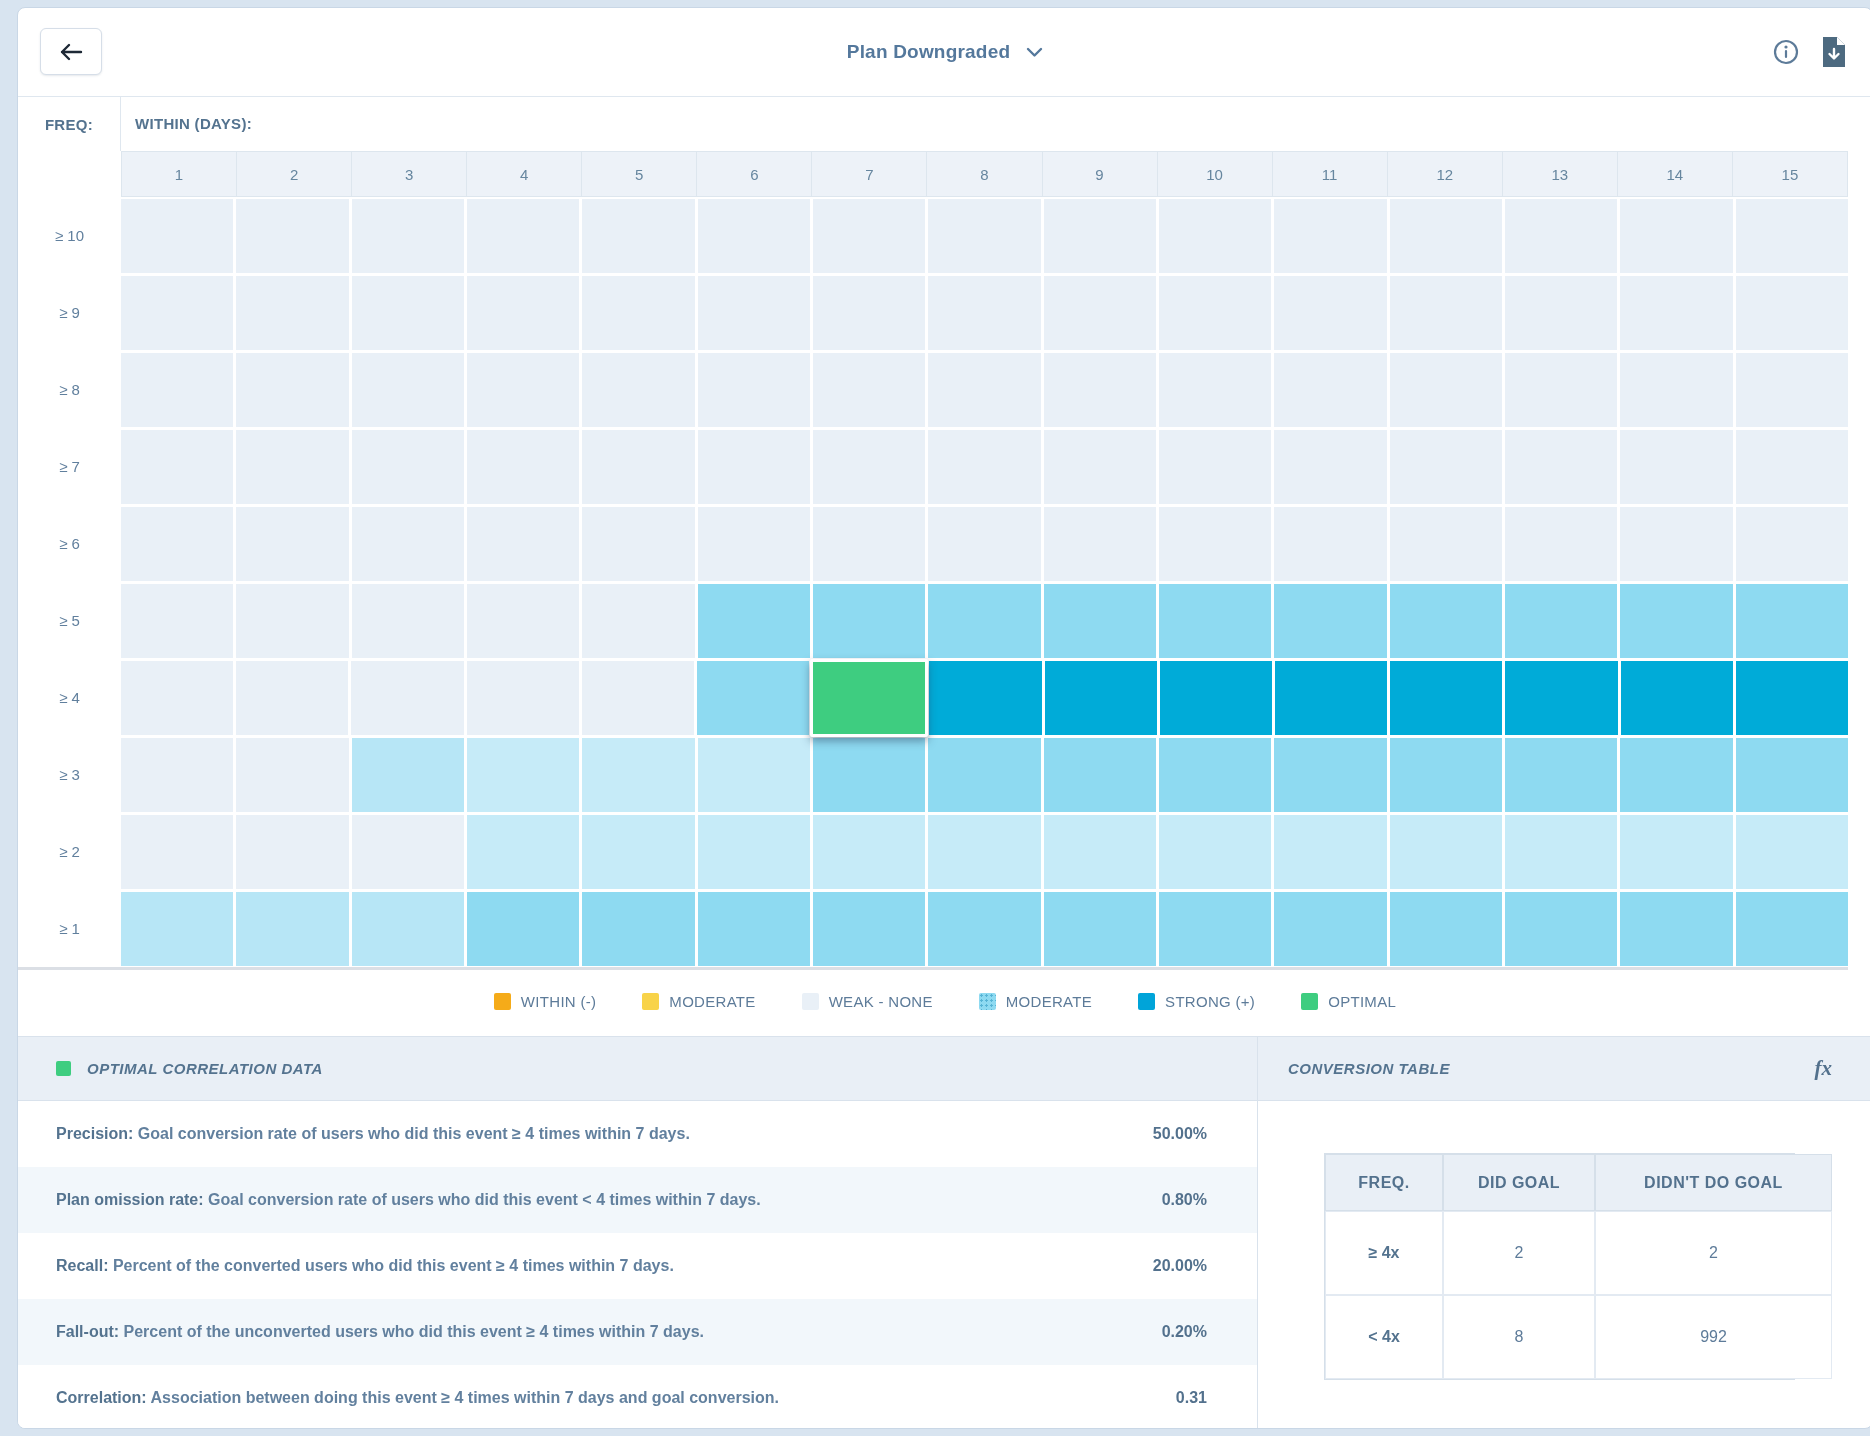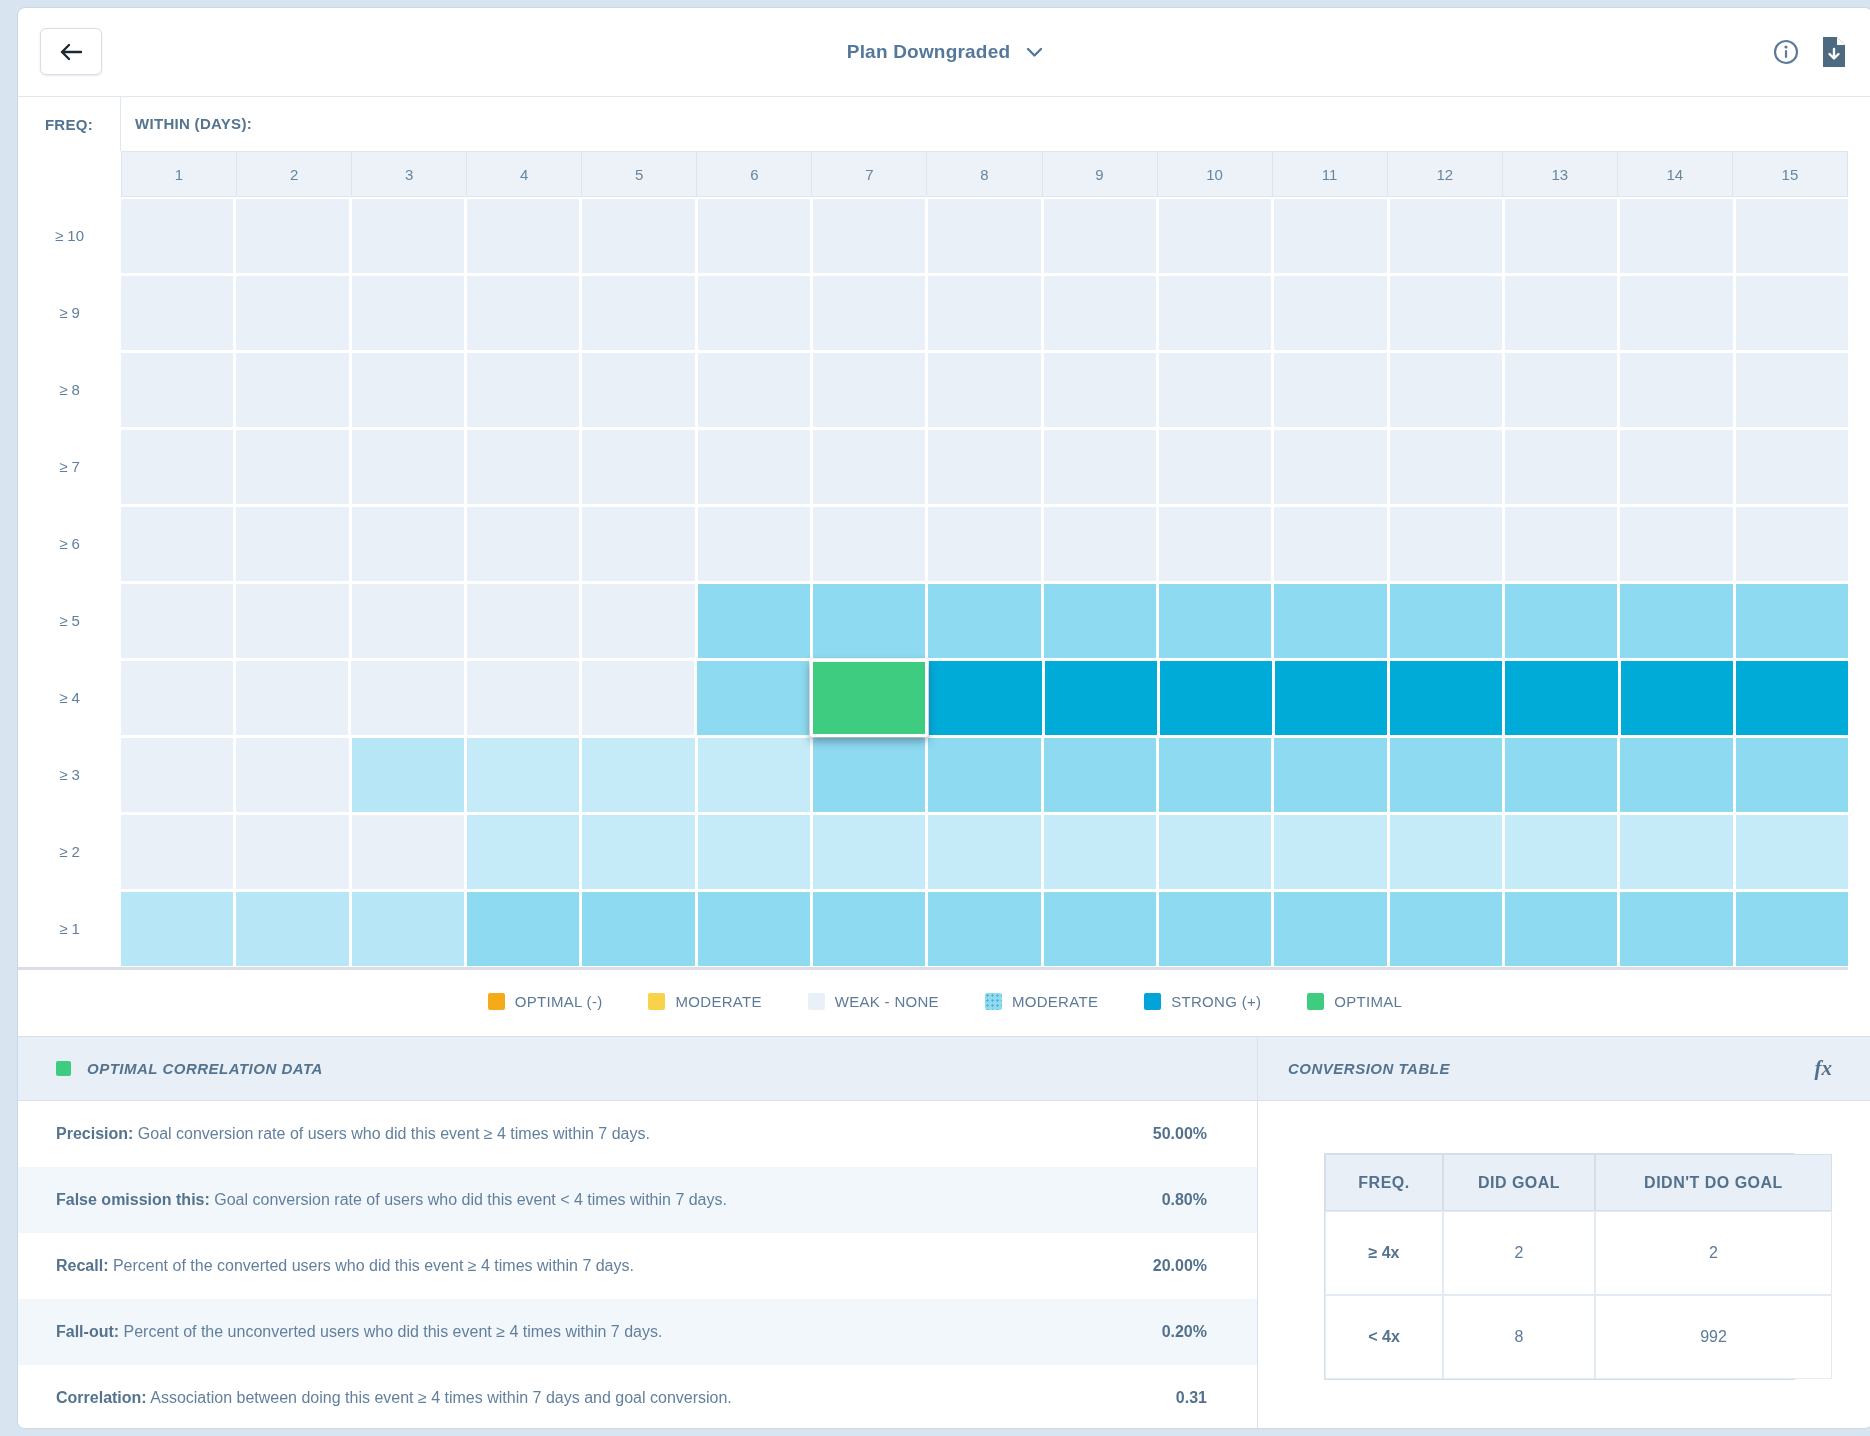--- a/index.html
+++ b/index.html
@@ -61,21 +61,21 @@
                 display:flex; align-items:center; }
   .panel.left .panel-head { padding:0 38px; gap:16px; }
   .panel.right .panel-head { padding:0 40px 0 30px; }
   .green-sq { width:15px; height:15px; border-radius:2px; }
   .panel-title { font-size:15px; font-weight:bold; color:#54738f; letter-spacing:.5px;font-style:italic; }
   .fx { margin-left:auto; font-family:"Liberation Serif", serif; font-style:italic; font-weight:bold;
         font-size:21px; color:#53718d; cursor:pointer; }
 
   .metric-row { height:66px; display:flex; align-items:center; padding:0 50px 0 38px; background:#fff; }
   .metric-row.alt { background:#f2f7fb; }
-  .metric-text { font-size:16px; color:#62809e; }
+  .metric-text { font-size:16px; color:#62809e;font-weight:bold; }
   .metric-text b { color:#54738f; }
   .metric-value { margin-left:auto; font-size:16px; font-weight:bold; color:#53718d; }
 
   .conv-table { margin:52px 0 0 66px; display:grid; grid-template-columns:118px 152px 237px;
                 border:1px solid #d5dfe9; width:471px; }
   .conv-cell { display:flex; align-items:center; justify-content:center; font-size:16px; color:#5d7b99;
                border:1px solid #e3eaf2; }
   .conv-cell.head { height:57px; background:#e9eff6; font-weight:bold; color:#53718d;
                     letter-spacing:.5px; border-color:#d5dfe9; }
   .conv-cell.freq { background:#e9eff6; font-weight:bold; color:#54738f; border-color:#e3eaf2; }
@@ -347,21 +347,21 @@
             <div class="cell" style="background: rgb(142, 218, 241);"></div>
             <div class="cell" style="background: rgb(142, 218, 241);"></div>
           </div>
         </div>
       </div>
   </div>
 
   <div class="legend" id="legend">
       <div class="legend-item">
         <span class="swatch" style="background-color: rgb(245, 171, 25);"></span>
-        <span class="legend-label">OPTIMAL (-)</span>
+        <span class="legend-label">WITHIN (-)</span>
       </div>
       <div class="legend-item">
         <span class="swatch" style="background-color: rgb(248, 211, 73);"></span>
         <span class="legend-label">MODERATE</span>
       </div>
       <div class="legend-item">
         <span class="swatch" style="background-color: rgb(233, 240, 247);"></span>
         <span class="legend-label">WEAK - NONE</span>
       </div>
       <div class="legend-item">
@@ -383,21 +383,21 @@
       <div class="panel-head">
         <span class="green-sq" id="green-sq" style="background: rgb(62, 205, 128);"></span>
         <span class="panel-title">OPTIMAL CORRELATION DATA</span>
       </div>
       <div id="metric-rows">
           <div class="metric-row">
             <div class="metric-text"><b>Precision:</b> Goal conversion rate of users who did this event ≥ 4 times within 7 days.</div>
             <div class="metric-value">50.00%</div>
           </div>
           <div class="metric-row alt">
-            <div class="metric-text"><b>False omission this:</b> Goal conversion rate of users who did this event &lt; 4 times within 7 days.</div>
+            <div class="metric-text"><b>Plan omission rate:</b> Goal conversion rate of users who did this event &lt; 4 times within 7 days.</div>
             <div class="metric-value">0.80%</div>
           </div>
           <div class="metric-row">
             <div class="metric-text"><b>Recall:</b> Percent of the converted users who did this event ≥ 4 times within 7 days.</div>
             <div class="metric-value">20.00%</div>
           </div>
           <div class="metric-row alt">
             <div class="metric-text"><b>Fall-out:</b> Percent of the unconverted users who did this event ≥ 4 times within 7 days.</div>
             <div class="metric-value">0.20%</div>
           </div>

